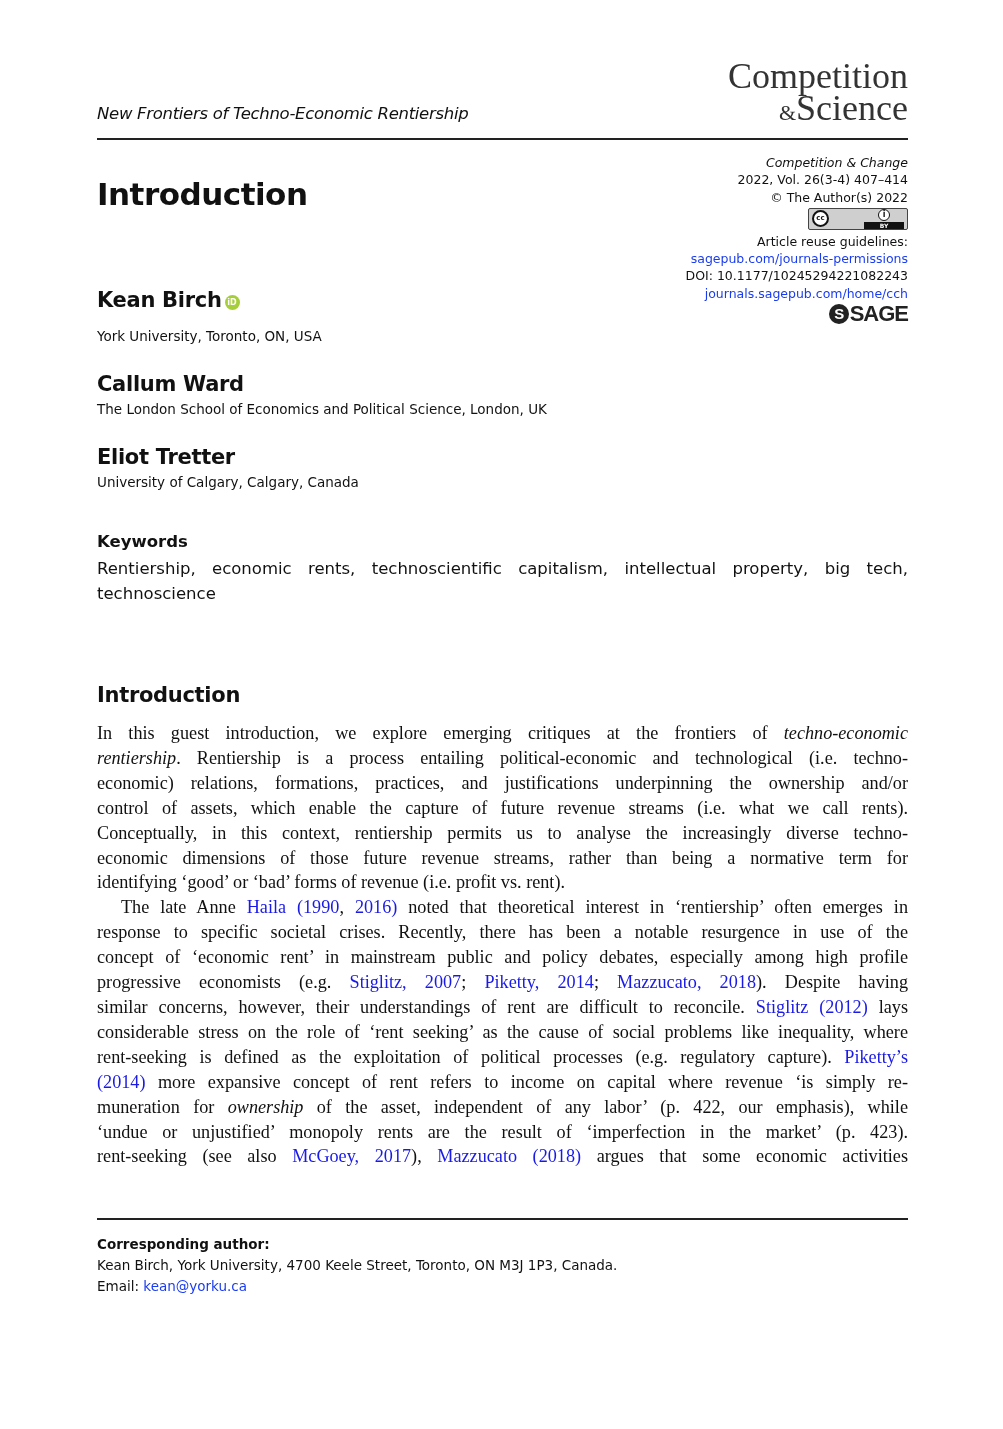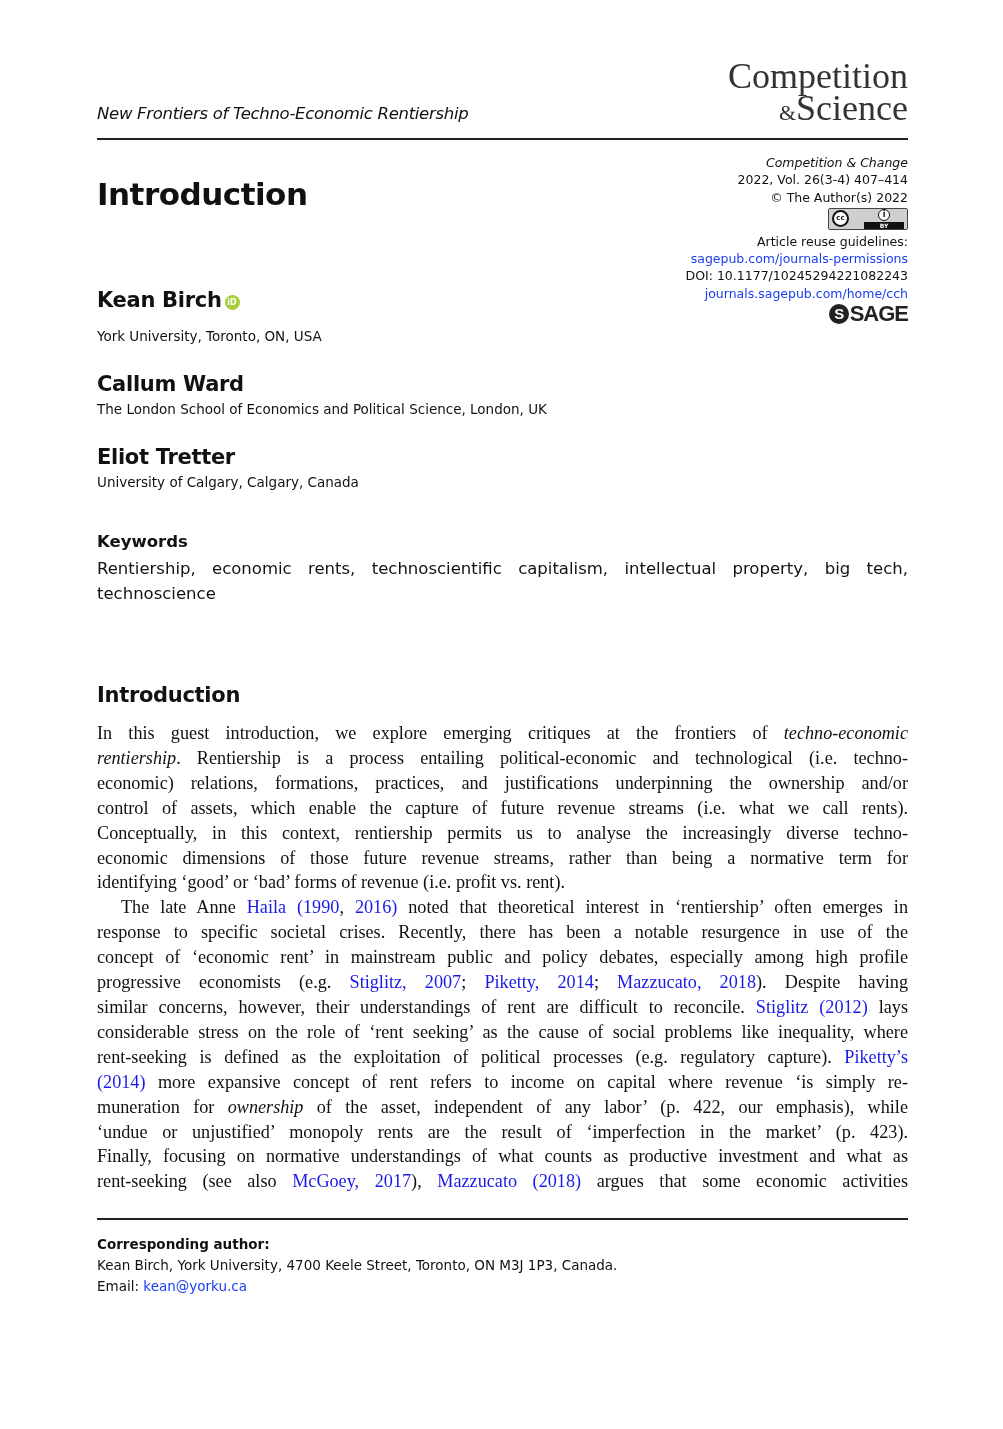--- a/index.html
+++ b/index.html
@@ -14,21 +14,21 @@
   #journal-logo .amp { font-size: 22px; }
   #head-rule { left: 97px; top: 138px; width: 811px; height: 1.5px; background: #222; }
 
   
   #title { left: 97px; top: 176px; font-size: 31px; font-weight: bold; letter-spacing: -0.5px; }
 
   
   #meta { right: 95px; top: 154px; width: 260px; text-align: right; font-size: 12.5px; line-height: 17.3px; color: #111; }
   #meta .it { font-style: italic; }
   #meta a { color: #1a3cf0; text-decoration: none; margin-left: 20px; }
-  .cc-badge { display: inline-flex; align-items: center; justify-content: space-between; width: 80px; height: 22px; border: 1px solid #444; background: #cfcfcf; border-radius: 2px; margin: 2px 0 3px; box-sizing: border-box; padding: 0 3px; vertical-align: middle; }
+  .cc-badge { display: inline-flex; align-items: center; justify-content: space-between; width: 100px; height: 22px; border: 1px solid #444; background: #cfcfcf; border-radius: 2px; margin: 2px 0 3px; box-sizing: border-box; padding: 0 3px; vertical-align: middle; }
   .cc-badge .cc { width: 17px; height: 17px; border-radius: 50%; border: 2px solid #111; background: #fff; font-size: 7px; font-weight: bold; display: flex; align-items: center; justify-content: center; box-sizing: border-box; }
   .cc-badge .by { display: flex; flex-direction: column; align-items: center; width: 40px; }
   .cc-badge .by .person { width: 12px; height: 12px; border-radius: 50%; border: 1.5px solid #111; background:#fff; box-sizing: border-box; font-size: 8px; line-height: 9px; text-align: center; font-weight: bold; }
   .cc-badge .by .lbl { font-size: 6px; font-weight: bold; background:#111; color:#fff; width:40px; text-align:center; line-height:7px; margin-top: 1px; }
   .sage { font-family: "Liberation Sans", sans-serif; font-size: 22px; font-weight: bold; letter-spacing: -1px; color: #222; display: inline-flex; align-items: center; margin-top: 2px; }
   .sage .s { width: 20px; height: 20px; border-radius: 50%; background: #222; color: #fff; font-size: 15px; display: inline-flex; align-items: center; justify-content: center; margin-right: 1px; }
 
   
   .author-name { font-size: 21px; font-weight: bold; letter-spacing: -0.3px; }
   .affil { font-size: 13.5px; }
@@ -125,21 +125,20 @@
       <span class="jline indent"><span>The late Anne </span><a class="ref" href="#">Haila (1990</a><span>, </span><a class="ref" href="#">2016)</a><span> noted that theoretical interest in ‘rentiership’ often emerges in</span></span>
       <span class="jline"><span>response to specific societal crises. Recently, there has been a notable resurgence in use of the</span></span>
       <span class="jline"><span>concept of ‘economic rent’ in mainstream public and policy debates, especially among high profile</span></span>
       <span class="jline"><span>progressive economists (e.g. </span><a class="ref" href="#">Stiglitz, 2007</a><span>; </span><a class="ref" href="#">Piketty, 2014</a><span>; </span><a class="ref" href="#">Mazzucato, 2018</a><span>). Despite having</span></span>
       <span class="jline"><span>similar concerns, however, their understandings of rent are difficult to reconcile. </span><a class="ref" href="#">Stiglitz (2012)</a><span> lays</span></span>
       <span class="jline"><span>considerable stress on the role of ‘rent seeking’ as the cause of social problems like inequality, where</span></span>
       <span class="jline"><span>rent-seeking is defined as the exploitation of political processes (e.g. regulatory capture). </span><a class="ref" href="#">Piketty’s</a></span>
       <span class="jline"><a class="ref" href="#">(2014)</a><span> more expansive concept of rent refers to income on capital where revenue ‘is simply re-</span></span>
       <span class="jline"><span>muneration for </span><i>ownership</i><span> of the asset, independent of any labor’ (p. 422, our emphasis), while</span></span>
       <span class="jline"><span>‘undue or unjustified’ monopoly rents are the result of ‘imperfection in the market’ (p. 423).</span></span>
-      <span class="jline"><span>Finally, focusing on normative understandings of what counts as productive investment and what as</span></span>
       <span class="jline"><span>rent-seeking (see also </span><a class="ref" href="#">McGoey, 2017</a><span>), </span><a class="ref" href="#">Mazzucato (2018)</a><span> argues that some economic activities</span></span>
     </div>
 </div>
 
 <div id="foot-rule" class="abs"></div>
 <div id="foot" class="abs sans">
   <div class="b">Corresponding author:</div>
   <div>Kean Birch, York University, 4700 Keele Street, Toronto, ON M3J 1P3, Canada.</div>
   <div><span>Email: </span><a href="#">kean@yorku.ca</a></div>
 </div>

